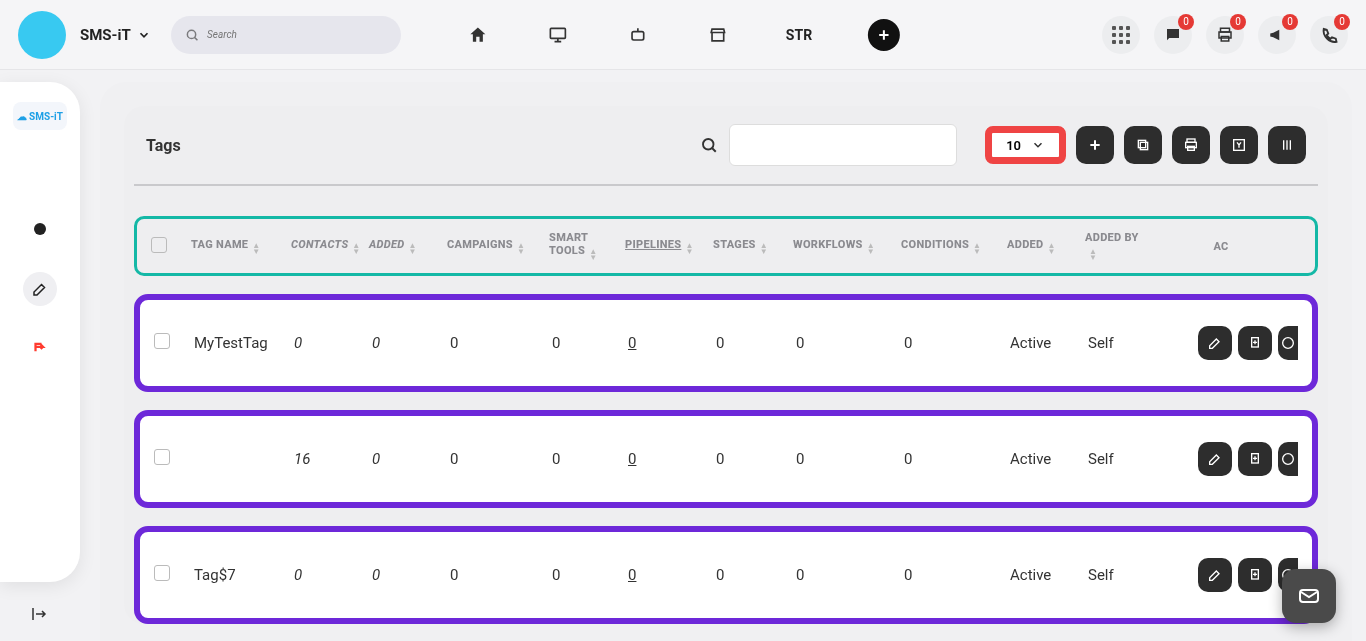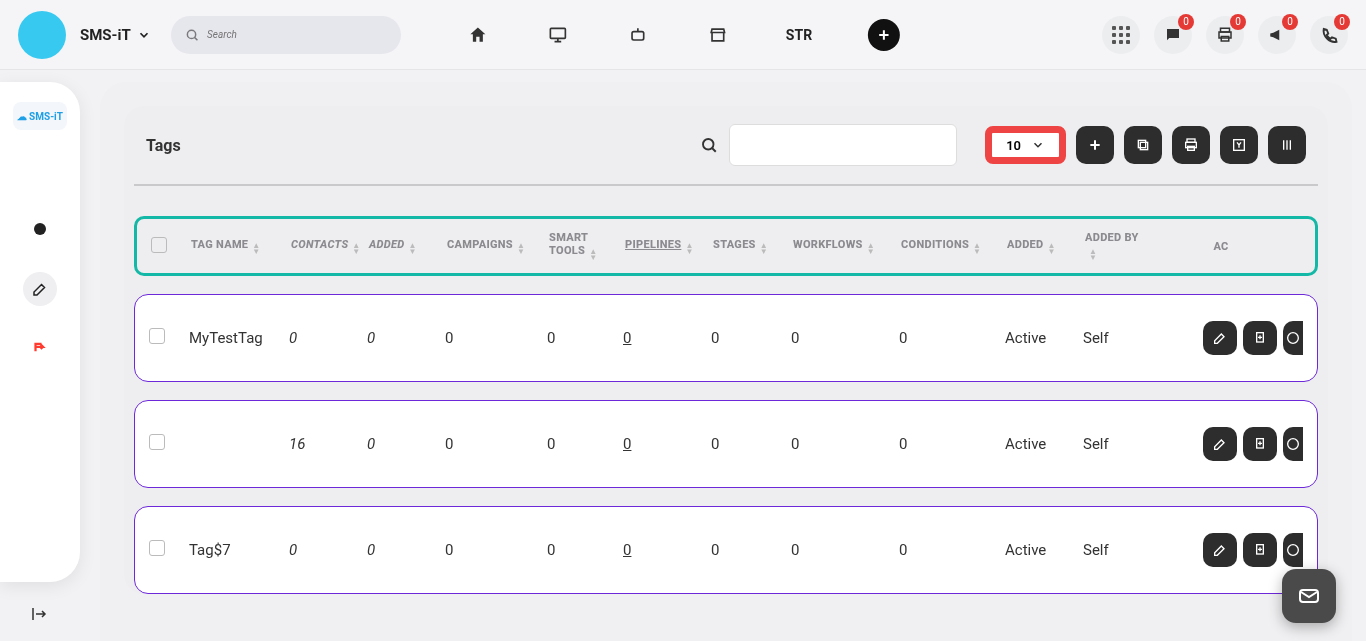--- a/index.html
+++ b/index.html
@@ -55,21 +55,21 @@
   .c-smart{width:76px;}
   .c-pipe{width:88px;text-decoration:underline;}
   .c-stage{width:80px;}
   .c-work{width:108px;}
   .c-cond{width:106px;}
   .c-stat{width:78px;}
   .c-added{width:60px;}
   .c-act{flex:1;text-align:center;padding-right:4px;}
   .sorter{display:inline-flex;flex-direction:column;margin-left:4px;color:#bbb;font-size:8px;line-height:6px;}
 
-  .row { display:flex; align-items:center; background:#fff; border:1px solid #6d28d9; border-radius:14px; margin-top:18px; padding:26px 14px; font-size:15px; color:#333;}
+  .row { display:flex; align-items:center; background:#fff; border:6px solid #6d28d9; border-radius:14px; margin-top:18px; padding:26px 14px; font-size:15px; color:#333;}
   .row .c-check input, .headerrow .c-check input{width:16px;height:16px;border:1px solid #bbb;border-radius:3px;appearance:none;cursor:pointer;}
   .actions{flex:1;display:flex;justify-content:flex-end;gap:6px;}
   .abtn{width:34px;height:34px;border-radius:10px;background:#2d2d2d;color:#fff;display:flex;align-items:center;justify-content:center;cursor:pointer;}
   .abtn.cut{border-radius:10px 0 0 10px;width:20px;overflow:hidden;}
 
   .fab { position:absolute; right:30px; bottom:18px; width:54px;height:54px;border-radius:14px;background:#4a4a4a;color:#fff;display:flex;align-items:center;justify-content:center;cursor:pointer;box-shadow:0 4px 14px rgba(0,0,0,.3);}
   .cloud{color:#1ea0e6;font-weight:700;font-size:10px;display:flex;align-items:center;gap:2px;}
 </style>
 </head>
 <body>

